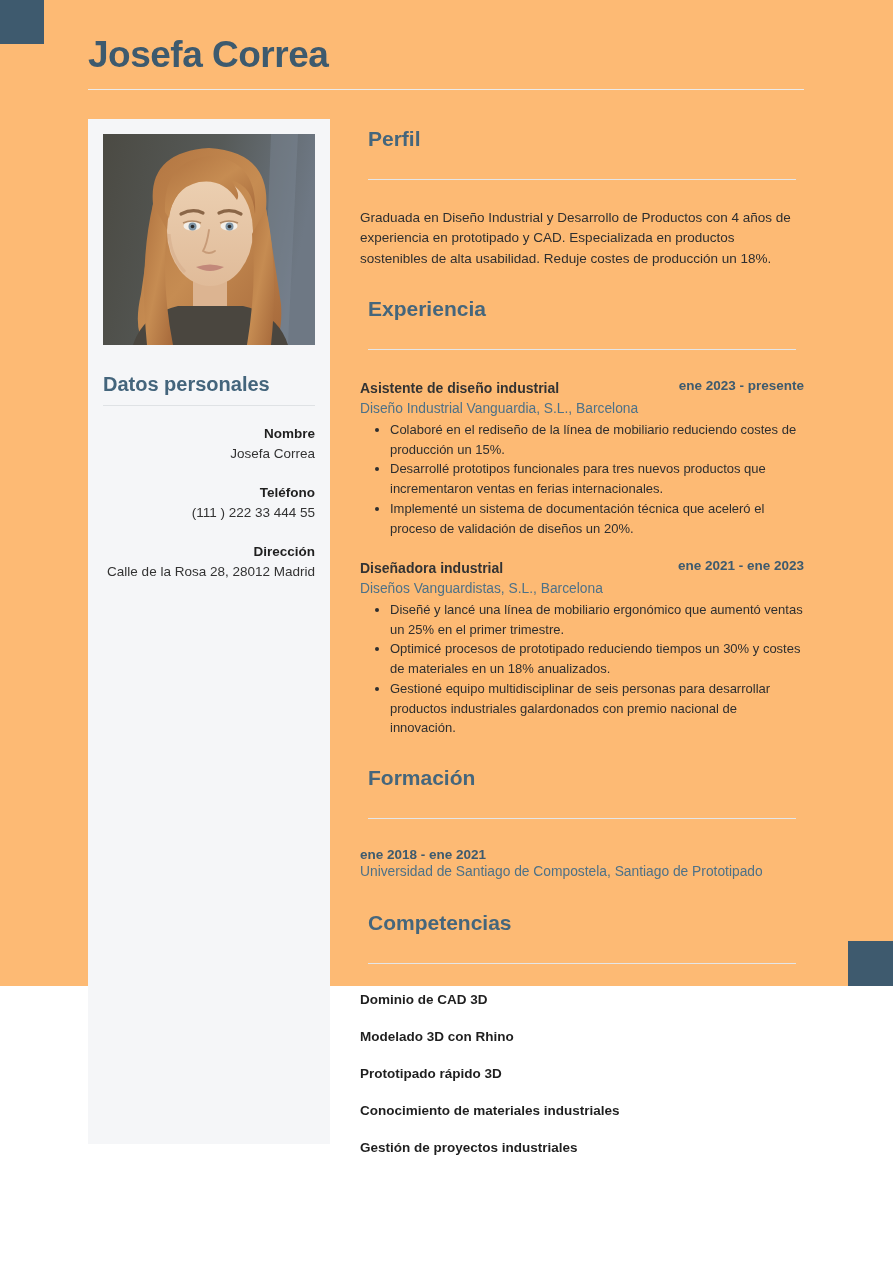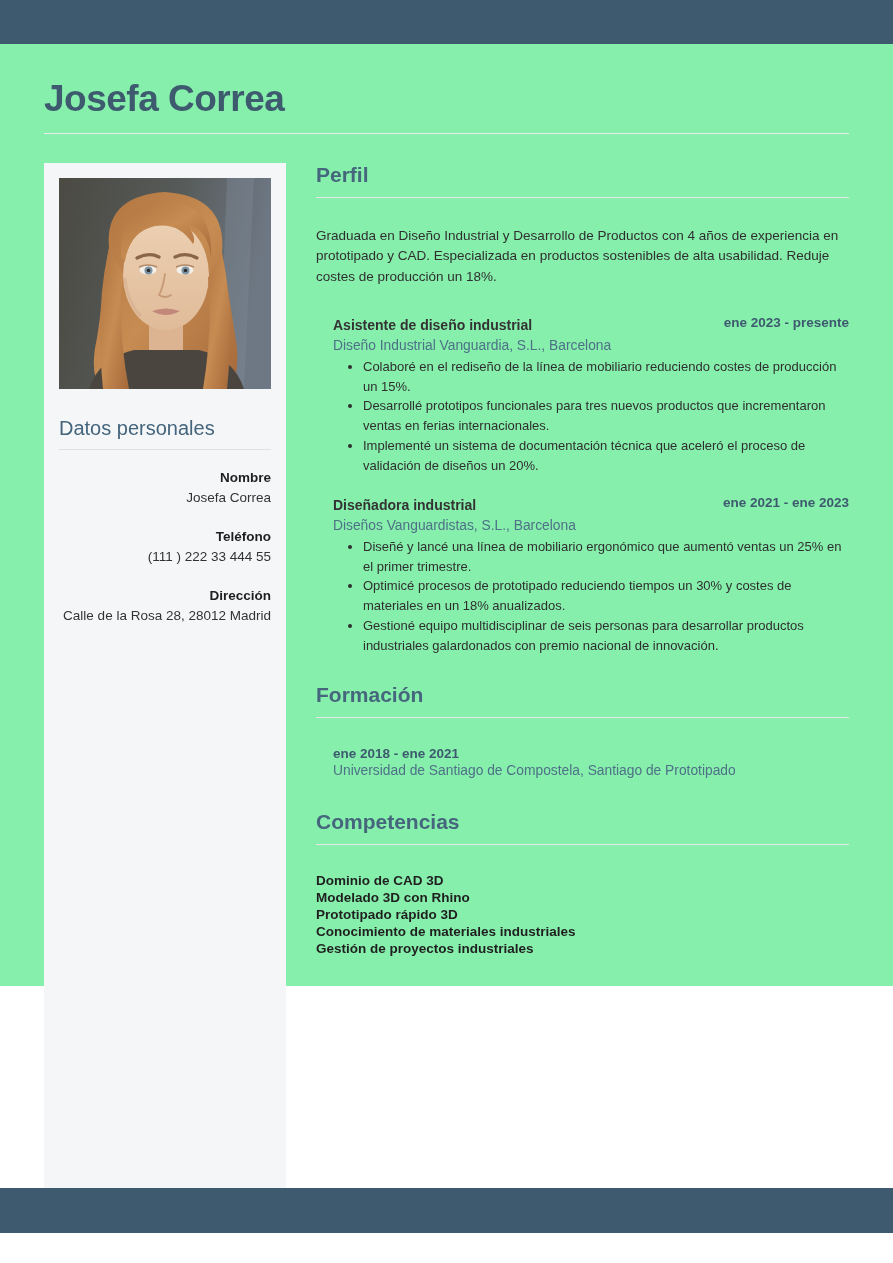--- a/index.html
+++ b/index.html
@@ -4,21 +4,21 @@
 <title>CV</title>
 <style>
   * { box-sizing: border-box; }
   html, body { margin: 0; padding: 0; background: #ffffff; }
   body {
     width: 893px; height: 1263px;
     font-family: "Liberation Sans", "DejaVu Sans", sans-serif;
     color: #2f2f2f;
     overflow: hidden;
   }
-  .page { width: 893px; height: 986px; display: flex; flex-direction: column; background: #86efac; }
+  .page { width: 893px; height: 986px; display: flex; flex-direction: row; background: #fdba74; }
 
   .topbar { height: 44px; flex: 0 0 44px; background: #3e5a6e; }
   .footerbar { height: 45px; flex: 0 0 45px; background: #3e5a6e; margin-top: auto; }
 
   .content { padding: 0 44px; }
 
   .name-block { padding-top: 34px; }
   .name-block h1 {
     margin: 0 0 12px 0;
     font-size: 37px;
@@ -36,55 +36,55 @@
     width: 242px; flex: 0 0 242px;
     background: #f5f6f8;
     padding: 15px;
   }
   .photo-frame { width: 212px; height: 211px; overflow: hidden; background: #55565a; }
   .photo-frame svg { display: block; }
   .sidebar h2 {
     margin: 28px 0 0 0;
     font-size: 20px;
     color: #44657c;
-    font-weight: normal;
+    font-weight: bold;
     padding-bottom: 9px;
     border-bottom: 1px solid #dfe2e5;
   }
   .field { margin-top: 18px; font-size: 13.5px; line-height: 1.52; text-align: right; }
   .field .label { font-weight: bold; color: #1f1f1f; }
   .field .value { color: #333333; }
 
   
   .main { flex: 1 1 auto; min-width: 0; }
   .section { margin-top: 0; }
   .section + .section { margin-top: 28px; }
   .section > h2 {
-    margin: 0;
+    margin: 8px;
     font-size: 21px;
     font-weight: bold;
     color: #45667c;
-    padding-bottom: 10px;
+    padding-bottom: 28px;
     border-bottom: 1px solid #e4e6e8;
   }
   .section .section-body { margin-top: 28px; }
 
   .profile-text { margin: 0; font-size: 13.5px; line-height: 1.52; color: #2f2f2f; }
 
-  .entry { margin-top: 0; margin-left: 17px; }
+  .entry { margin-top: 0; }
   .entry + .entry { margin-top: 20px; }
   .entry-head { display: flex; justify-content: space-between; align-items: flex-start; }
   .entry-title { font-size: 14px; font-weight: bold; color: #333333; line-height: 1.5; max-width: 64%; }
   .entry-dates { font-size: 13.5px; font-weight: bold; color: #3d5a6e; white-space: nowrap; flex: 0 0 auto; }
   .entry-org { font-size: 13.8px; color: #4e7187; line-height: 1.5; margin-top: 0px; }
   .entry ul { margin: 0; padding: 0 0 0 30px; }
   .entry li { font-size: 13px; line-height: 1.52; color: #2f2f2f; }
 
   .skill { font-size: 13.5px; font-weight: bold; color: #1f1f1f; margin-top: 12px; }
-  .skill + .skill { margin-top: 2px; }
+  .skill + .skill { margin-top: 22px; }
 </style>
 </head>
 <body>
 
 <div class="page">
 
   <div class="topbar"></div>
 
   <div class="content">
 
@@ -169,20 +169,21 @@
       <main class="main">
 
         <section class="section">
           <h2>Perfil</h2>
           <div class="section-body">
             <p class="profile-text">Graduada en Diseño Industrial y Desarrollo de Productos con 4 años de experiencia en prototipado y CAD. Especializada en productos sostenibles de alta usabilidad. Reduje costes de producción un 18%.</p>
           </div>
         </section>
 
         <section class="section">
+          <h2>Experiencia</h2>
           <div class="section-body">
 
             <div class="entry">
               <div class="entry-head">
                 <div class="entry-title">Asistente de diseño industrial</div>
                 <div class="entry-dates">ene 2023 - presente</div>
               </div>
               <div class="entry-org">Diseño Industrial Vanguardia, S.L., Barcelona</div>
               <ul>
                 <li>Colaboré en el rediseño de la línea de mobiliario reduciendo costes de producción un 15%.</li>

